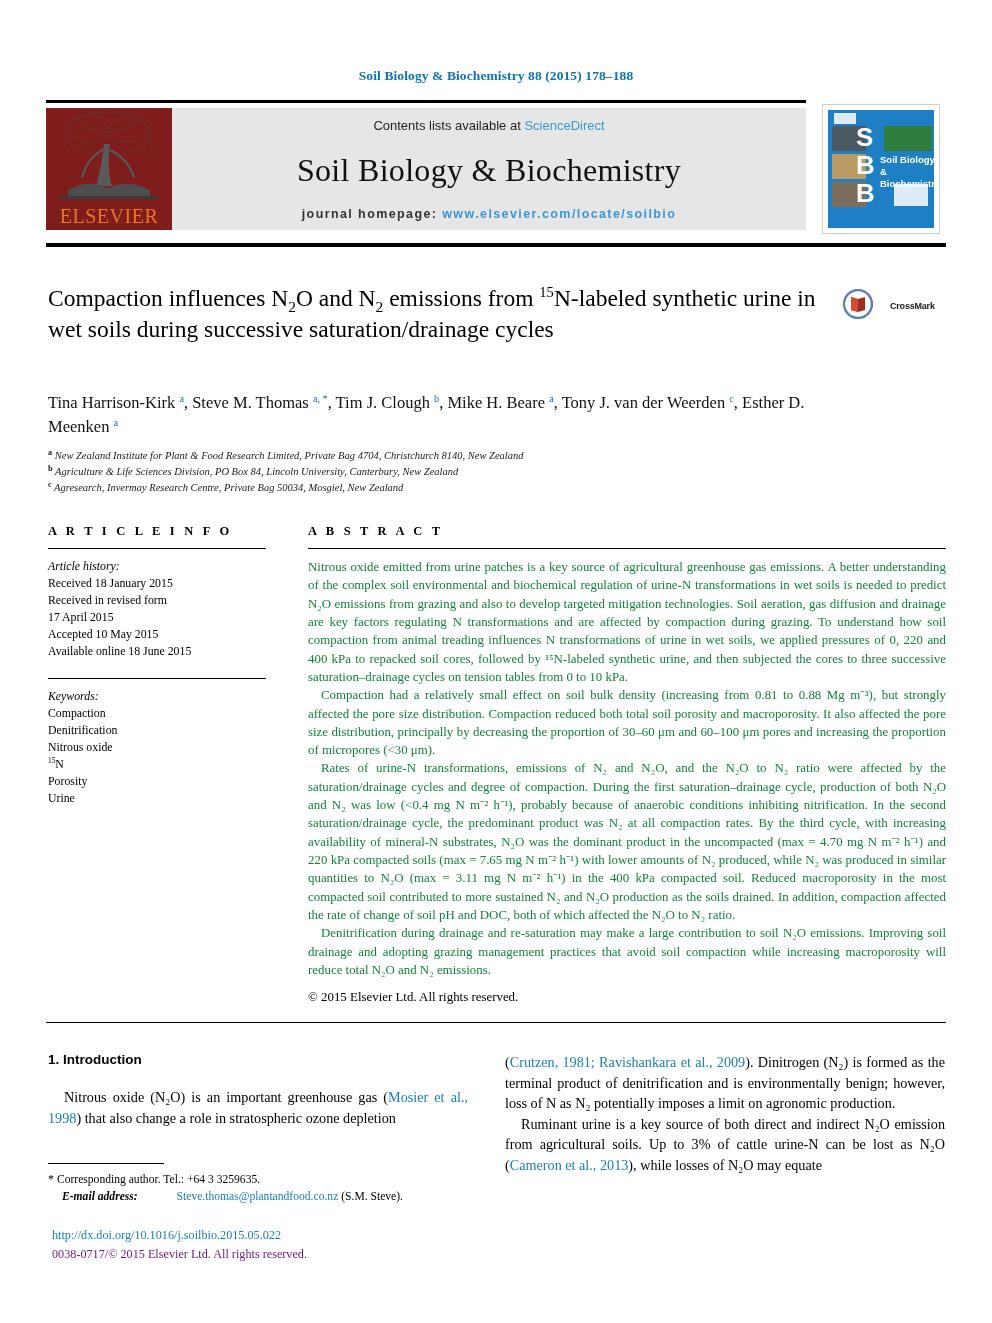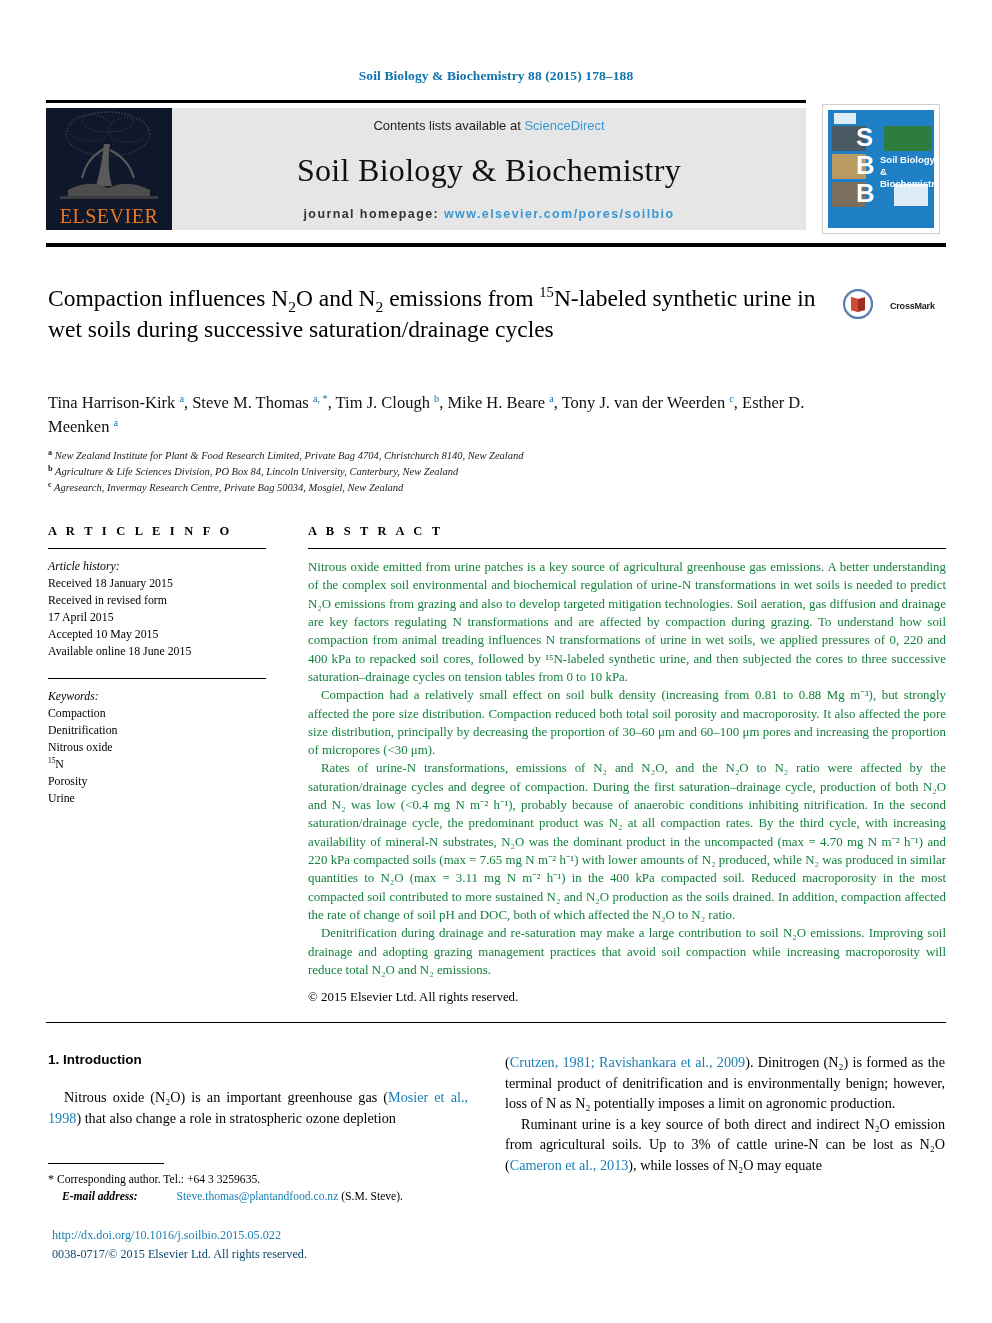--- a/index.html
+++ b/index.html
@@ -48,21 +48,21 @@
     height: 122px;
     margin-top: 5px;
   }
   .elsevier-block {
     width: 126px;
     flex: 0 0 126px;
     display: flex;
     flex-direction: column;
     align-items: center;
     justify-content: flex-start;
-    background: #0f172a;
+    background: #7f1d1d;
   }
   .tree-svg { display:block; }
   .elsevier-word {
     font-family: "Liberation Serif", serif;
     font-size: 20px;
     letter-spacing: .5px;
     color: #e87722;
     font-weight: normal;
     margin-top: 1px;
   }
@@ -366,21 +366,21 @@
   .doi-block {
     position: absolute;
     left: 52px;
     top: 1226px;
     width: 460px;
     font-family: "Liberation Serif", serif;
     font-size: 12.2px;
     line-height: 1.55;
   }
   .doi-link { color: #1a7fb5; text-decoration: none; display:block; }
-  .issn-line { color: #0c4a6e; }
+  .issn-line { color: #701a75; }
 </style>
 </head>
 <body>
 
 <div class="page">
 
   <div class="running-head">Soil Biology &amp; Biochemistry 88 (2015) 178–188</div>
 
   <div class="masthead">
     <div class="masthead-inner">
@@ -401,21 +401,21 @@
           </svg>
         </span>
         <span class="elsevier-word">ELSEVIER</span>
       </div>
       <div class="journal-band">
         <div class="contents-line">
           <span>Contents lists available at </span><a class="sd-link" href="#">ScienceDirect</a>
         </div>
         <div class="journal-name">Soil Biology &amp; Biochemistry</div>
         <div class="homepage-line">
-          <span>journal homepage: </span><span class="url">www.elsevier.com/pores/soilbio</span>
+          <span>journal homepage: </span><span class="url">www.elsevier.com/locate/soilbio</span>
         </div>
       </div>
     </div>
   </div>
 
   <div class="cover-thumb">
     <div class="cover-inner">
       <div class="elsev-mark"></div>
       <div class="strip s1"></div>
       <div class="strip s2"></div>

